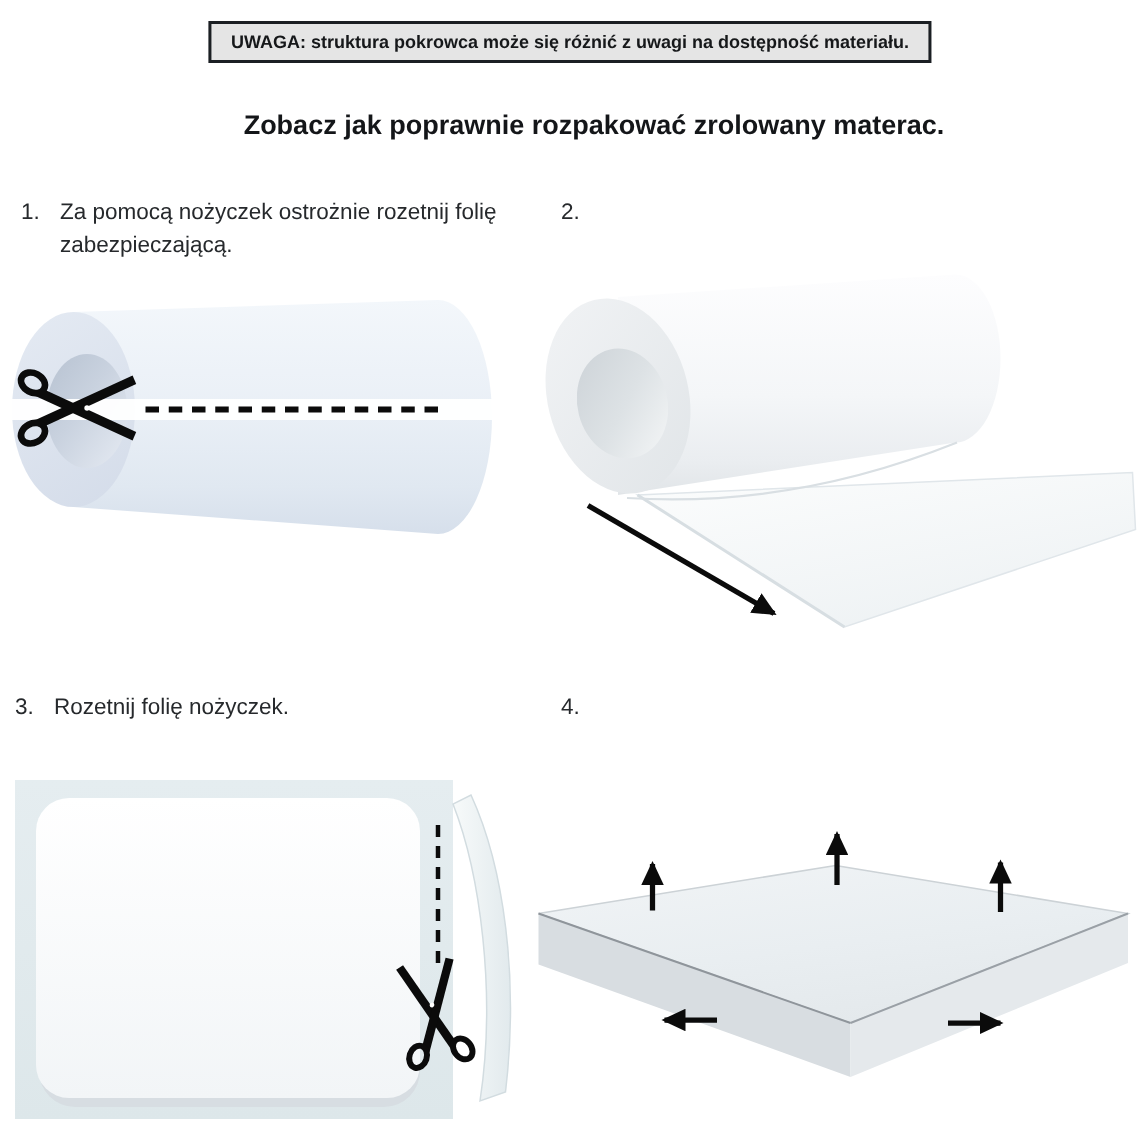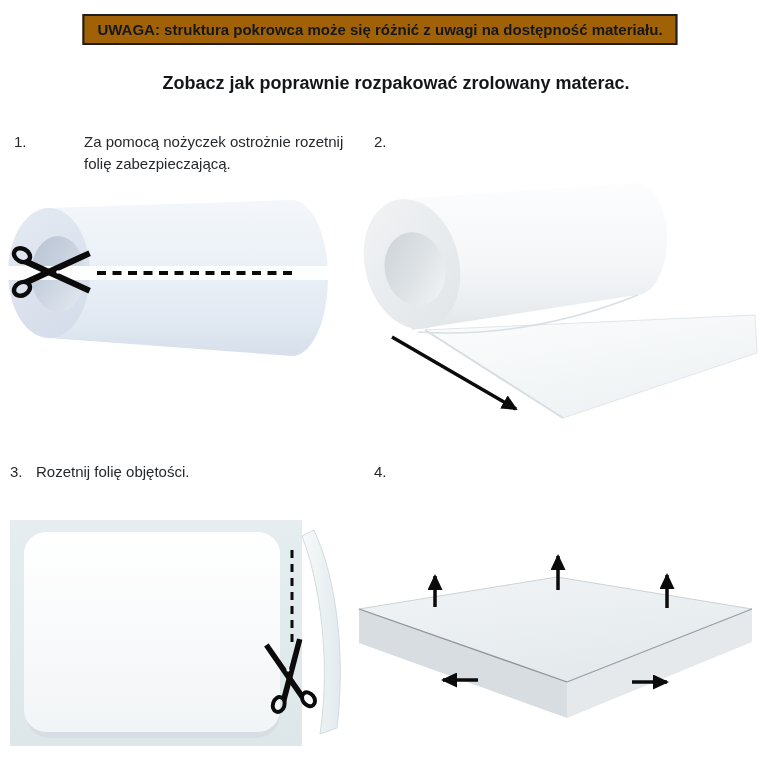--- a/index.html
+++ b/index.html
@@ -4,36 +4,36 @@
 <style>
   html,body{margin:0;padding:0;}
   body{
     width:760px;height:760px;position:relative;overflow:hidden;
     background:#ffffff;
     font-family:"Liberation Sans","DejaVu Sans",sans-serif;
     color:#26292c;
   }
   .notice{
     position:absolute;top:14px;left:50%;transform:translateX(-50%);
-    background:#a16207;border:2px solid #1b1f23;
+    background:#e5e5e5;border:2px solid #1b1f23;
     padding:5px 13px;white-space:nowrap;
-    font-size:15px;font-weight:bold;color:#16181a;
+    font-size:12px;font-weight:bold;color:#16181a;
   }
   .heading{
     position:absolute;top:57px;left:0;width:760px;margin:16px;
     text-align:center;font-size:18px;font-weight:bold;color:#141619;
     letter-spacing:0;
   }
   .step{
     position:absolute;display:flex;align-items:flex-start;
     font-size:15px;line-height:1.45;color:#26292c;
   }
   .step .num{flex:0 0 26px;}
   .step-1{top:131px;left:14px;width:330px;}
-  .step-1 .txt{width:300px;margin-left:44px;}
+  .step-1 .txt{width:300px;}
   .step-2{top:131px;left:374px;width:380px;}
   .step-3{top:461px;left:10px;width:330px;}
   .step-4{top:461px;left:374px;width:386px;}
   .illus{position:absolute;}
   .illus-1{left:2px;top:188px;}
   .illus-2{left:358px;top:164px;}
   .illus-3{left:0px;top:512px;}
   .illus-4{left:350px;top:528px;}
   svg{display:block;}
 </style>
@@ -114,21 +114,21 @@
 
 <div class="step step-1">
   <span class="num">1.</span>
   <span class="txt">Za pomocą nożyczek ostrożnie rozetnij folię zabezpieczającą.</span>
 </div>
 <div class="step step-2">
   <span class="num">2.</span>
 </div>
 <div class="step step-3">
   <span class="num">3.</span>
-  <span class="txt">Rozetnij folię objętości.</span>
+  <span class="txt">Rozetnij folię nożyczek.</span>
 </div>
 <div class="step step-4">
   <span class="num">4.</span>
 </div>
 
 <svg class="illus illus-1" width="335" height="205" viewBox="0 0 335 205">
   <path d="M47,20 L290,12 A36,78 0 0 1 290,168 L47,150 Z" fill="url(#g-roll1-body)"></path>
   <ellipse cx="47" cy="85" rx="41" ry="65" fill="url(#g-roll1-face)"></ellipse>
   <ellipse cx="56" cy="86" rx="27" ry="38" fill="url(#g-roll1-hole)"></ellipse>
   <rect x="0" y="78" width="335" height="14" fill="#ffffff" opacity="0.95"></rect>

